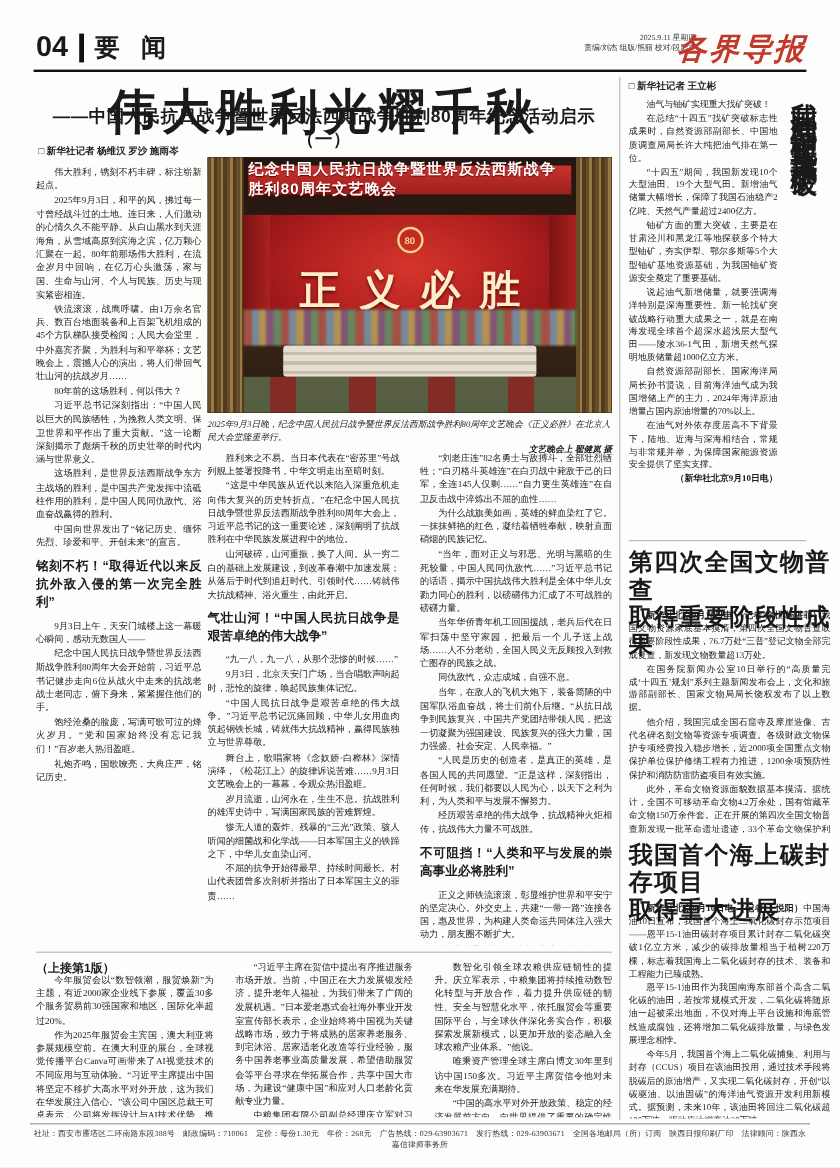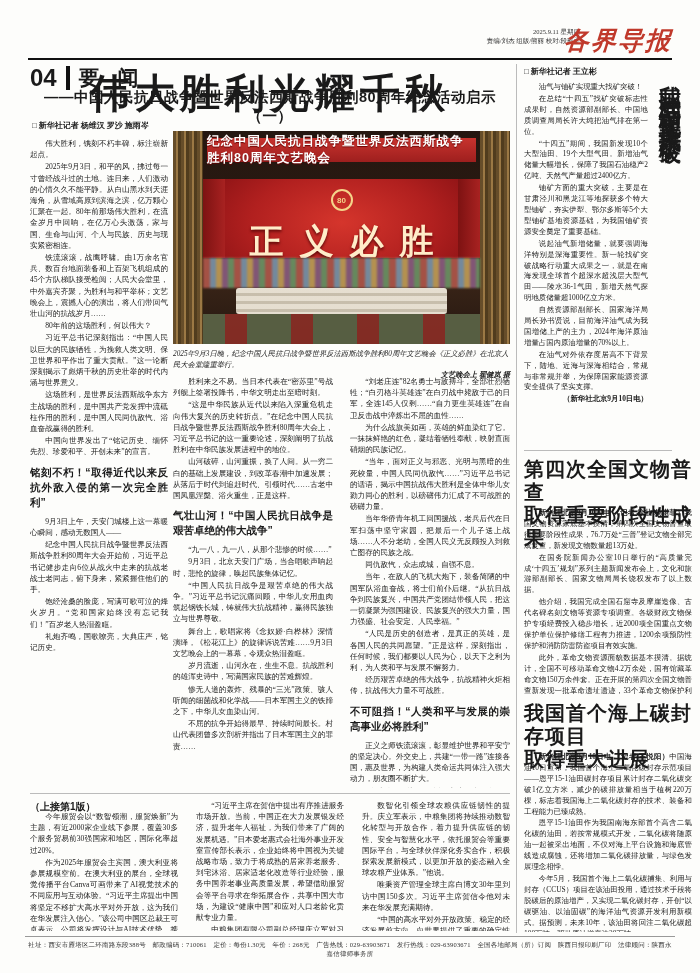--- a/index.html
+++ b/index.html
@@ -62,21 +62,21 @@
   .jump-marker{font-family:"Liberation Sans",sans-serif;font-weight:bold;font-size:10px;}
   
   .footer-rule{height:1px;background:#999;}
   .footer{font-size:6.5px;color:#333;text-align:center;letter-spacing:.2px;}
 </style>
 </head>
 <body>
 
 <div class="sheet">
 
-  <div class="abs" style="left:30px;top:26px;display:flex;align-items:center;gap:9px;margin-top:38px;">
+  <div class="abs" style="left:30px;top:26px;display:flex;align-items:center;gap:9px;">
     <span class="pagenum">04</span>
     <span class="secbar"></span>
     <span class="section">要 闻</span>
   </div>
   <div class="abs" style="right:120px;top:27px;width:200px;">
     <div class="hdr-small">2025.9.11  星期四</div>
     <div class="hdr-small">责编/刘杰  组版/熊丽  校对/段影柔</div>
   </div>
   <div class="abs masthead" style="right:28px;top:24px;">各界导报</div>
   <div class="abs hdr-rule" style="left:28px;right:28px;top:58px;"></div>
@@ -116,21 +116,21 @@
       <div class="para">中国向世界发出了“铭记历史、缅怀先烈、珍爱和平、开创未来”的宣言。</div>
       <div class="subhead">铭刻不朽！“取得近代以来反抗外敌入侵的第一次完全胜利”</div>
       <div class="para">9月3日上午，天安门城楼上这一幕暖心瞬间，感动无数国人——</div>
       <div class="para">纪念中国人民抗日战争暨世界反法西斯战争胜利80周年大会开始前，习近平总书记健步走向6位从战火中走来的抗战老战士老同志，俯下身来，紧紧握住他们的手。</div>
       <div class="para">饱经沧桑的脸庞，写满可歌可泣的烽火岁月。“党和国家始终没有忘记我们！”百岁老人热泪盈眶。</div>
       <div class="para">礼炮齐鸣，国歌嘹亮，大典庄严，铭记历史。</div>
     </div>
   <div class="abs bodycol" style="left:173px;top:376px;width:160px;height:412px;">
       <div class="para">胜利来之不易。当日本代表在“密苏里”号战列舰上签署投降书，中华文明走出至暗时刻。</div>
       <div class="para">“这是中华民族从近代以来陷入深重危机走向伟大复兴的历史转折点。”在纪念中国人民抗日战争暨世界反法西斯战争胜利80周年大会上，习近平总书记的这一重要论述，深刻阐明了抗战胜利在中华民族发展进程中的地位。</div>
-      <div class="para">山河破碎，山河重振，换了人间。从一穷二白的基础上发展建设，到改革春潮中加速发展；从落后于时代到追赶时代、引领时代……古老中国凤凰涅槃、浴火重生，正是这样。</div>
+      <div class="para">山河破碎，山河重振，换了人间。从一穷二白的基础上发展建设，到改革春潮中加速发展；从落后于时代到追赶时代、引领时代……铸就伟大抗战精神、浴火重生，由此开启。</div>
       <div class="subhead">气壮山河！“中国人民抗日战争是艰苦卓绝的伟大战争”</div>
       <div class="para">“九一八，九一八，从那个悲惨的时候……”</div>
       <div class="para">9月3日，北京天安门广场，当合唱歌声响起时，悲怆的旋律，唤起民族集体记忆。</div>
       <div class="para">“中国人民抗日战争是艰苦卓绝的伟大战争。”习近平总书记沉痛回顾，中华儿女用血肉筑起钢铁长城，铸就伟大抗战精神，赢得民族独立与世界尊敬。</div>
       <div class="para">舞台上，歌唱家将《念奴娇·白桦林》深情演绎，《松花江上》的旋律诉说苦难……9月3日文艺晚会上的一幕幕，令观众热泪盈眶。</div>
       <div class="para">岁月流逝，山河永在，生生不息。抗战胜利的雄浑史诗中，写满国家民族的苦难辉煌。</div>
       <div class="para">惨无人道的轰炸、残暴的“三光”政策、骇人听闻的细菌战和化学战——日本军国主义的铁蹄之下，中华儿女血染山河。</div>
       <div class="para">不屈的抗争开始得最早、持续时间最长。村山代表团曾多次剖析并指出了日本军国主义的罪责……</div>
     </div>
   <div class="abs bodycol" style="left:350px;top:376px;width:160px;height:412px;">

